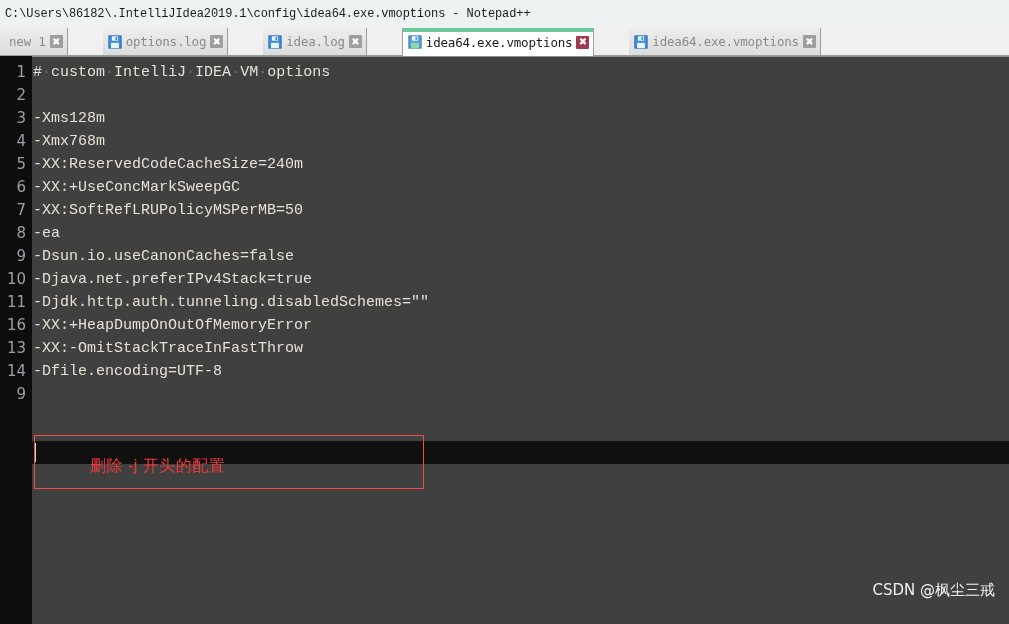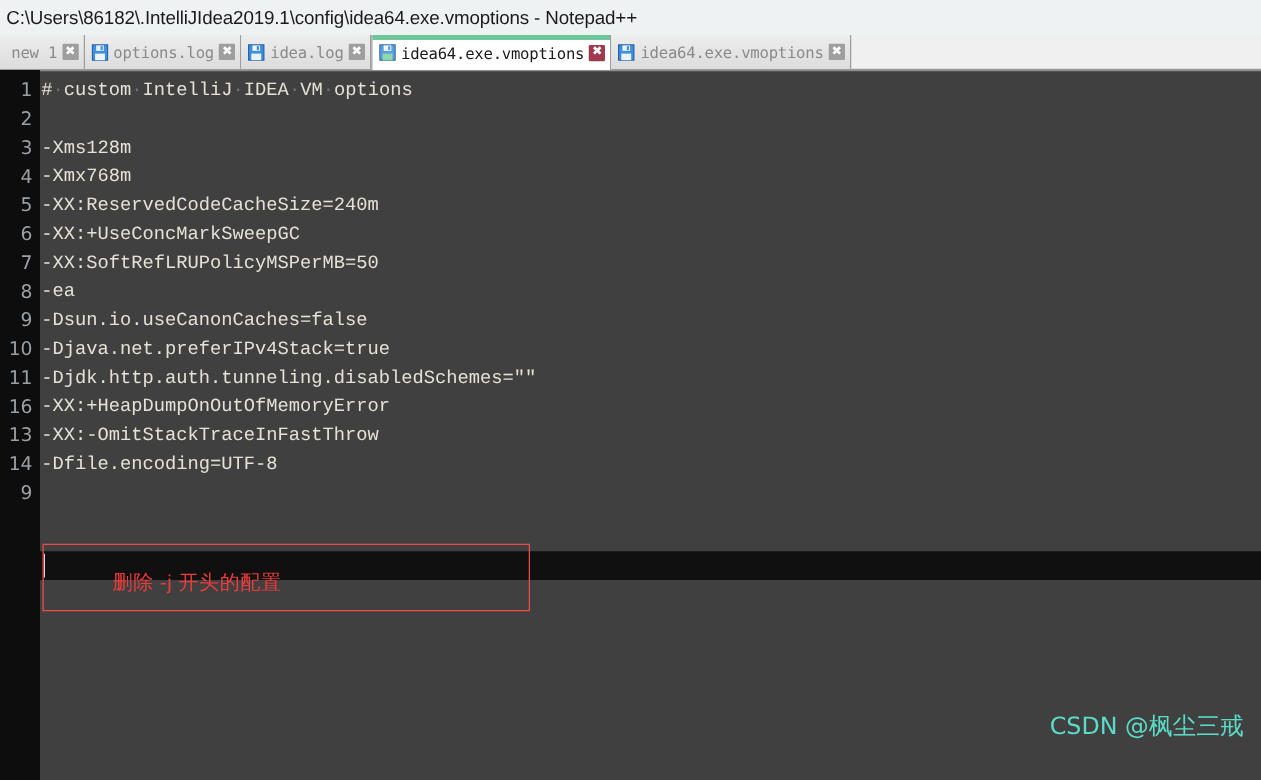--- a/index.html
+++ b/index.html
@@ -30,38 +30,39 @@
     left: 0; top: 0;
     width: 1009px;
     height: 28px;
     background: #eef2f3;
     display: flex;
     align-items: center;
     box-sizing: border-box;
     padding-left: 5px;
   }
   #window-title {
-    font-family: Liberation Sans, sans-serif;
-    font-size: 15px;
+    font-family: Liberation Mono, monospace;
+    font-size: 12px;
     color: #1b1b1b;
     white-space: nowrap;
     letter-spacing: -0.1px;
   }
 
   
   #tab-bar {
     position: absolute;
     left: 0; top: 28px;
     width: 1009px;
     height: 28px;
     background: #f0f0f0;
     border-bottom: 1px solid #9a9a9a;
     display: flex;
     align-items: flex-start;
     box-sizing: border-box;
+    gap: 35px;
   }
   .tab {
     position: relative;
     height: 27px;
     display: flex;
     align-items: center;
     box-sizing: border-box;
     border-right: 1px solid #9d9d9d;
     background: #e3e3e3;
     padding: 0 4px 0 5px;
@@ -215,24 +216,24 @@
     font-size: 16px;
     color: #ef3b3b;
     white-space: nowrap;
     letter-spacing: 0.5px;
   }
 
   
   #watermark {
     position: absolute;
     right: 14px;
-    bottom: 30px;
+    bottom: 24px;
     font-family: "DejaVu Sans", sans-serif;
-    font-size: 19px;
-    color: #5eead4;
+    font-size: 15px;
+    color: #ffffff;
     white-space: nowrap;
     opacity: 0.92;
   }
 </style>
 </head>
 <body>
 
 <div id="app-window">
 
   <div id="title-bar">

